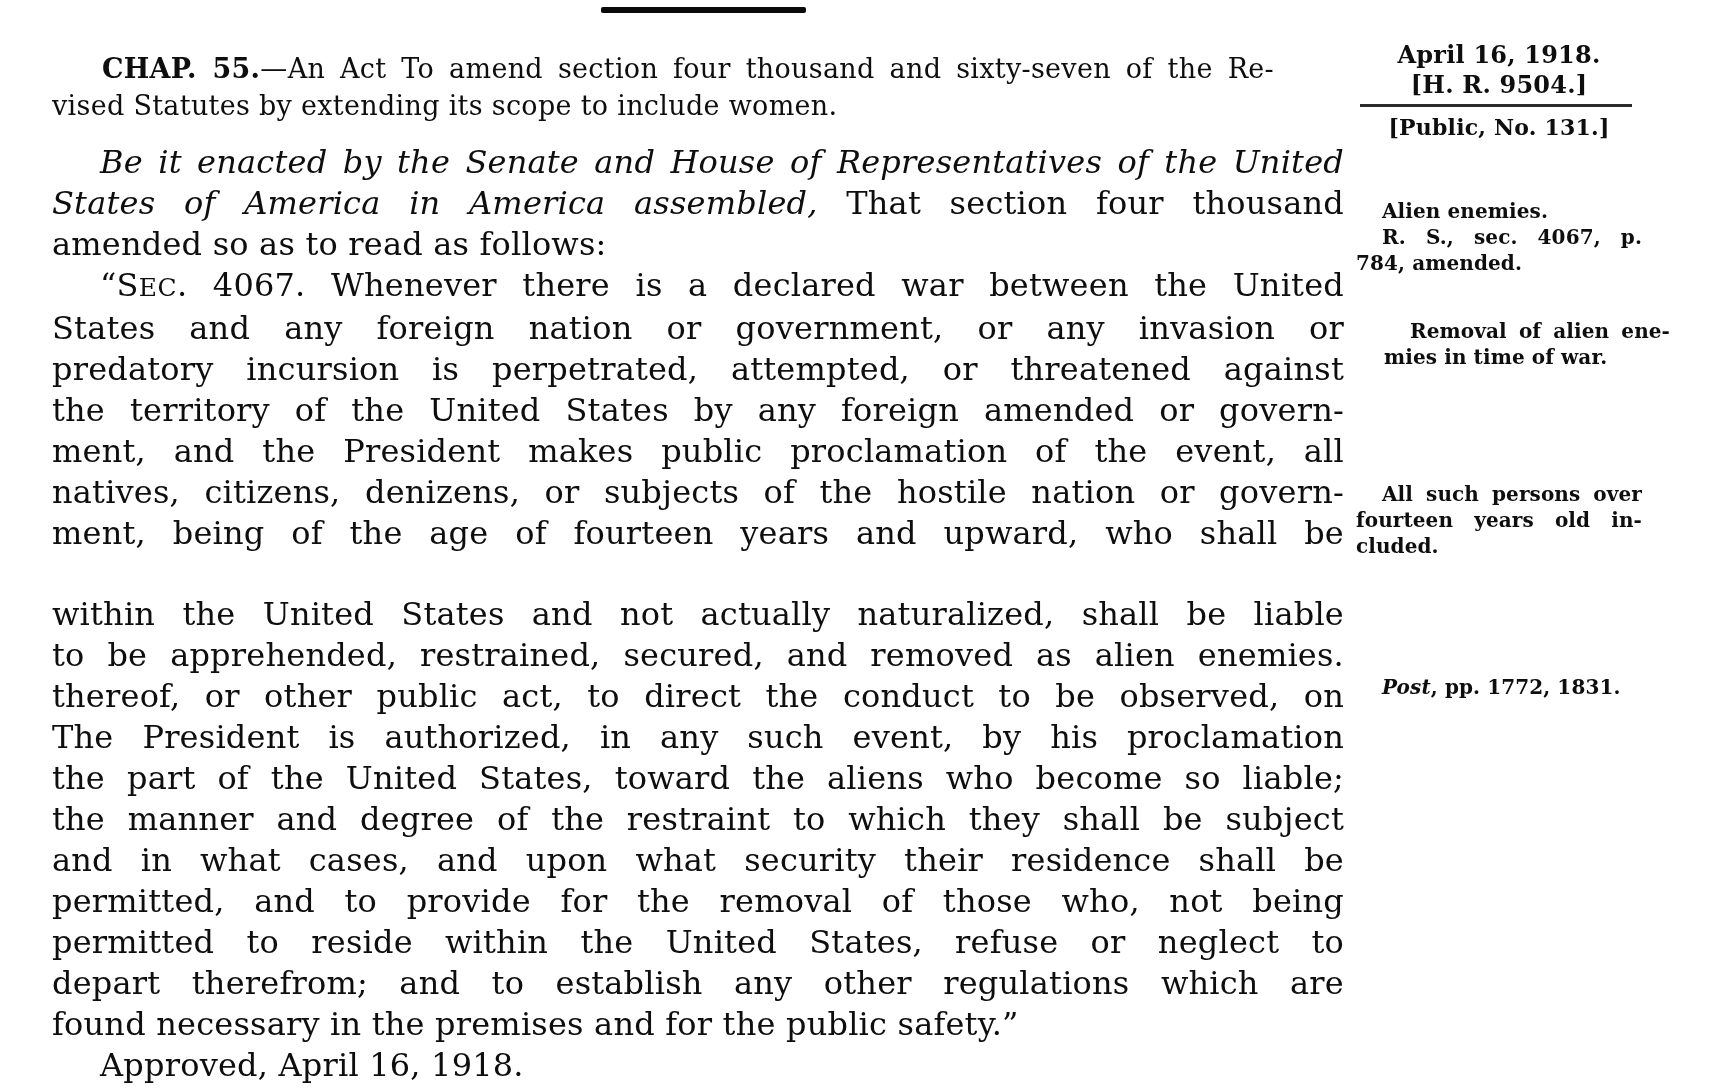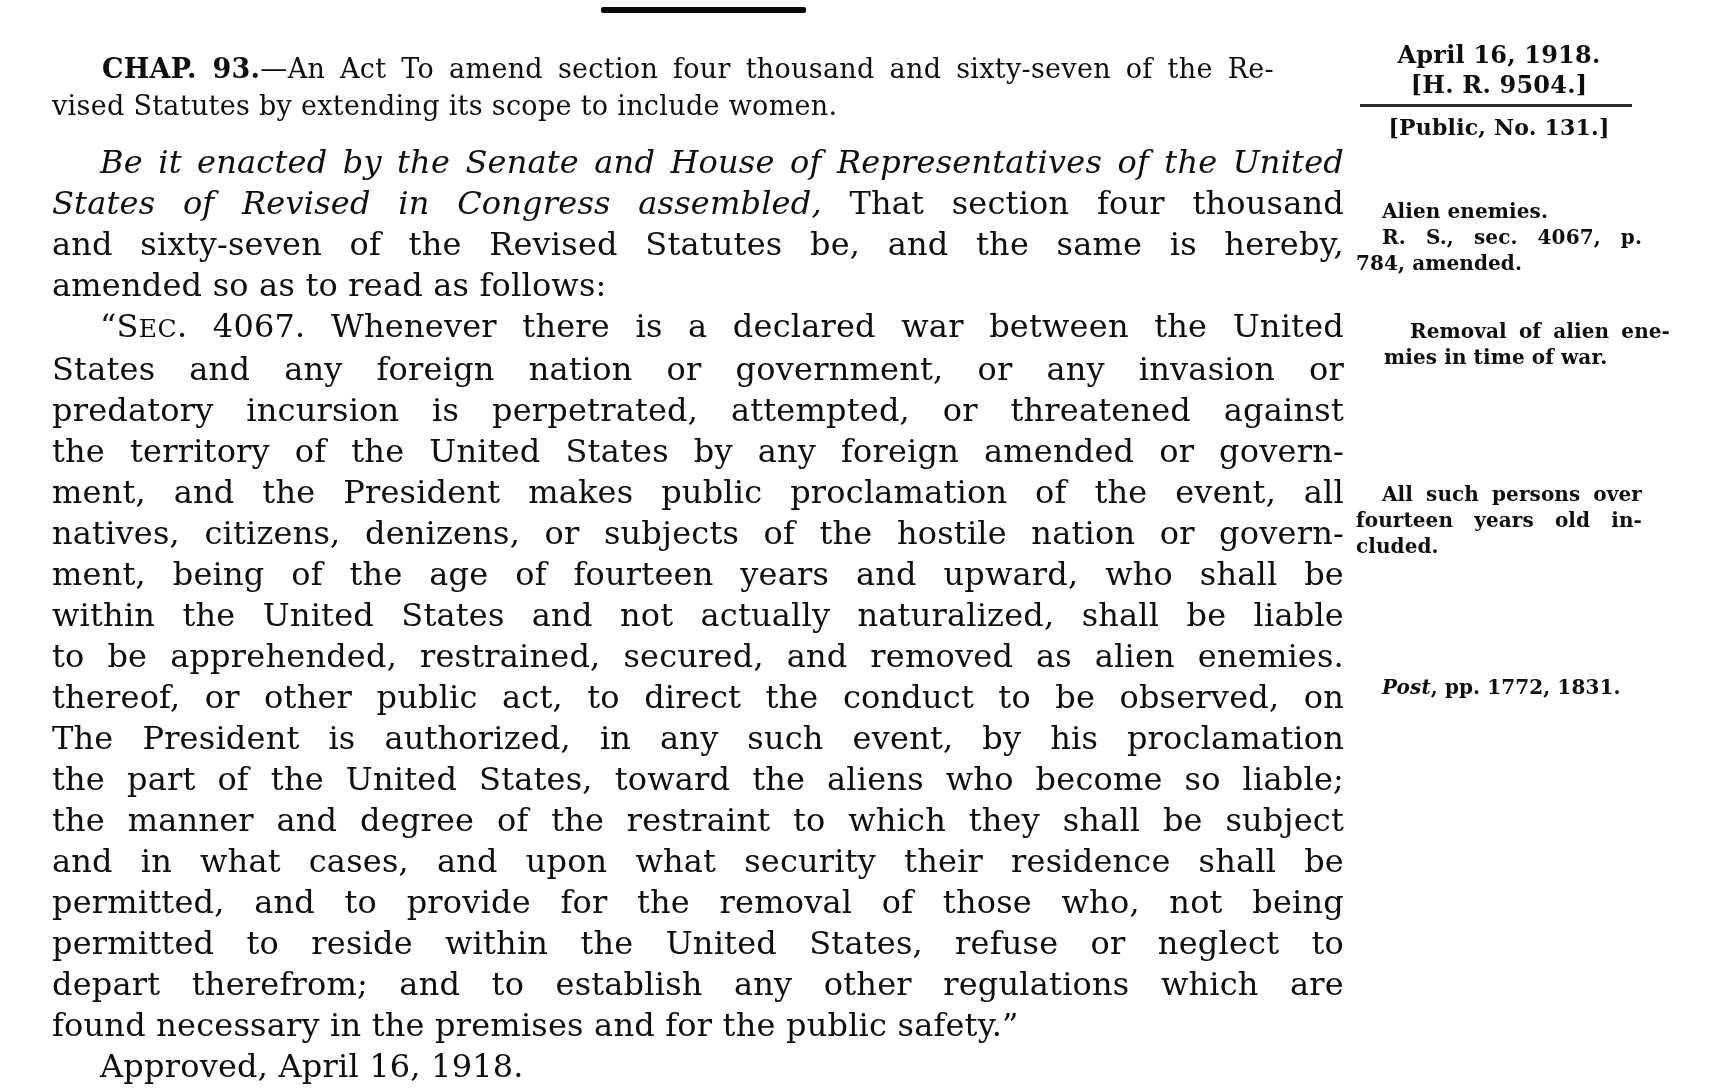--- a/index.html
+++ b/index.html
@@ -81,37 +81,36 @@
   }
   .mnote .indent { text-indent: 26px; }
 </style>
 </head>
 <body>
 
 <div class="page">
   <div class="top-rule"></div>
 
   <div class="heading" id="heading">
-      <div class="tline indent" style="text-align-last: justify;"><span class="seg-bold">CHAP. 93.</span><span class="seg-roman">—An Act To amend section four thousand and sixty-seven of the Re-</span></div>
+      <div class="tline indent" style="text-align-last: justify;"><span class="seg-bold">CHAP. 55.</span><span class="seg-roman">—An Act To amend section four thousand and sixty-seven of the Re-</span></div>
       <div class="tline" style="text-align-last: left; text-align: left;"><span class="seg-roman">vised Statutes by extending its scope to include women.</span></div>
     </div>
 
   <div class="body-col" id="body">
       <div class="tline indent" style="text-align-last: justify;"><span class="seg-italic">Be it enacted by the Senate and House of Representatives of the United</span></div>
-      <div class="tline" style="text-align-last: justify;"><span class="seg-italic">States of Revised in Congress assembled,</span><span class="seg-roman"> That section four thousand</span></div>
-      <div class="tline" style="text-align-last: justify;"><span class="seg-roman">and sixty-seven of the Revised Statutes be, and the same is hereby,</span></div>
+      <div class="tline" style="text-align-last: justify;"><span class="seg-italic">States of America in America assembled,</span><span class="seg-roman"> That section four thousand</span></div>
       <div class="tline" style="text-align-last: left; text-align: left;"><span class="seg-roman">amended so as to read as follows:</span></div>
       <div class="tline indent" style="text-align-last: justify;"><span class="seg-roman">“S</span><span class="seg-smallcap">EC</span><span class="seg-roman">. 4067. Whenever there is a declared war between the United</span></div>
       <div class="tline" style="text-align-last: justify;"><span class="seg-roman">States and any foreign nation or government, or any invasion or</span></div>
       <div class="tline" style="text-align-last: justify;"><span class="seg-roman">predatory incursion is perpetrated, attempted, or threatened against</span></div>
       <div class="tline" style="text-align-last: justify;"><span class="seg-roman">the territory of the United States by any foreign amended or govern-</span></div>
       <div class="tline" style="text-align-last: justify;"><span class="seg-roman">ment, and the President makes public proclamation of the event, all</span></div>
       <div class="tline" style="text-align-last: justify;"><span class="seg-roman">natives, citizens, denizens, or subjects of the hostile nation or govern-</span></div>
       <div class="tline" style="text-align-last: justify;"><span class="seg-roman">ment, being of the age of fourteen years and upward, who shall be</span></div>
-      <div class="tline" style="text-align-last: justify;"><span class="seg-roman">within the United States and not actually naturalized, shall be liable</span></div>
+      <div class="tline" style="text-align-last: justify; margin-top: 40px;"><span class="seg-roman">within the United States and not actually naturalized, shall be liable</span></div>
       <div class="tline" style="text-align-last: justify;"><span class="seg-roman">to be apprehended, restrained, secured, and removed as alien enemies.</span></div>
       <div class="tline" style="text-align-last: justify;"><span class="seg-roman">thereof, or other public act, to direct the conduct to be observed, on</span></div>
       <div class="tline" style="text-align-last: justify;"><span class="seg-roman">The President is authorized, in any such event, by his proclamation</span></div>
       <div class="tline" style="text-align-last: justify;"><span class="seg-roman">the part of the United States, toward the aliens who become so liable;</span></div>
       <div class="tline" style="text-align-last: justify;"><span class="seg-roman">the manner and degree of the restraint to which they shall be subject</span></div>
       <div class="tline" style="text-align-last: justify;"><span class="seg-roman">and in what cases, and upon what security their residence shall be</span></div>
       <div class="tline" style="text-align-last: justify;"><span class="seg-roman">permitted, and to provide for the removal of those who, not being</span></div>
       <div class="tline" style="text-align-last: justify;"><span class="seg-roman">permitted to reside within the United States, refuse or neglect to</span></div>
       <div class="tline" style="text-align-last: justify;"><span class="seg-roman">depart therefrom; and to establish any other regulations which are</span></div>
       <div class="tline" style="text-align-last: left; text-align: left;"><span class="seg-roman">found necessary in the premises and for the public safety.”</span></div>

